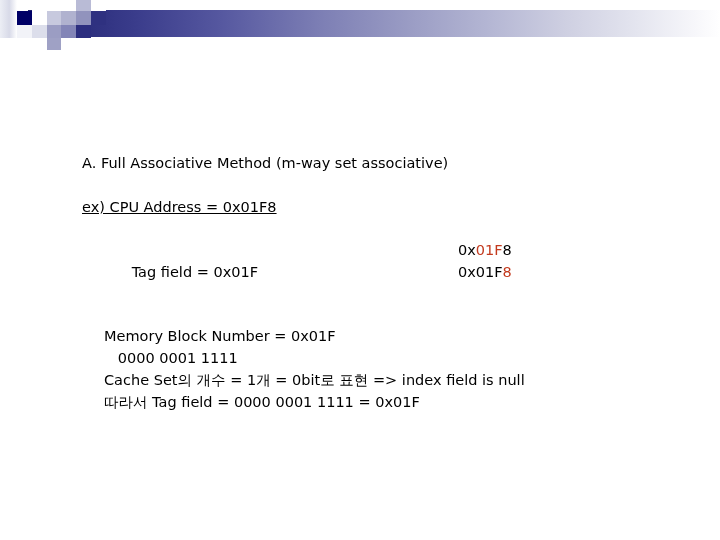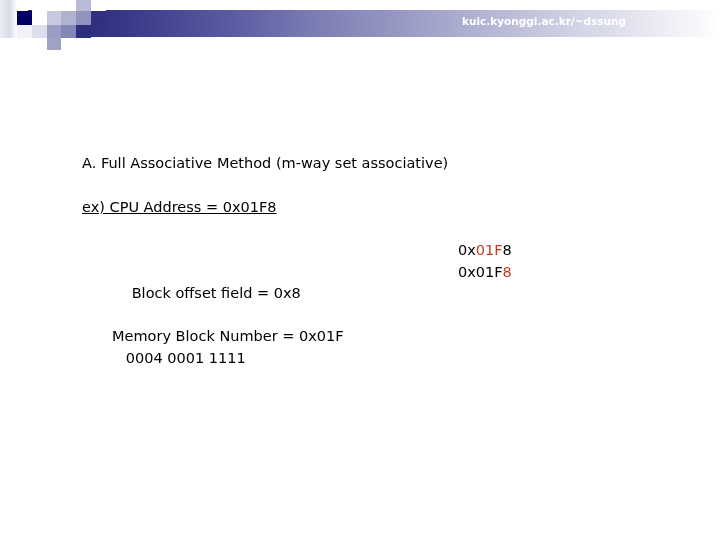--- a/index.html
+++ b/index.html
@@ -101,21 +101,21 @@
   }
   .heading-line  { left: 82px;  top: 141px; }
   .example-line  { left: 82px;  top: 185px; text-decoration: underline; }
 
   .field-block   { position: absolute; left: 104px; top: 228px; }
   .field-row     { position: relative; height: 21.5px; white-space: pre;
                    font-size: 14.5px; line-height: 21.5px; }
   .field-val     { position: absolute; left: 354px; top: 0;
                    white-space: pre; font-size: 14.5px; line-height: 21.5px; }
 
-  .calc-block    { position: absolute; left: 104px; top: 313px; margin-left: 8px; }
+  .calc-block    { position: absolute; left: 104px; top: 313px; }
   .calc-row      { white-space: pre; font-size: 14.5px; line-height: 22px;
                    height: 22px; }
 
   .hl { color: #c33a1e; }
 </style>
 </head>
 <body>
 
 <div id="slide-header">
 
@@ -136,40 +136,41 @@
   <div class="sq sq-m"></div>
   <div class="sq sq-n"></div>
   <div class="sq sq-o"></div>
   <div class="sq sq-p"></div>
   <div class="sq sq-s"></div>
   <div class="sq sq-t"></div>
   <div class="sq sq-q"></div>
   <div class="sq sq-r"></div>
   <div class="sq sq-a"></div>
 
-  <div class="header-url">kuic.kyonggi.ac.kr/~dssung</div>
 </div>
 
 <div id="slide-body">
 
   <div class="line heading-line">A. Full Associative Method (m-way set associative)</div>
 
   <div class="line example-line">ex) CPU Address = 0x01F8</div>
 
   <div class="field-block">
 
     <div class="field-row">
+      <span>Tag field = 0x01F</span>
       <span class="field-val"><span>0x</span><span class="hl">01F</span><span>8</span></span>
     </div>
 
 
     <div class="field-row">
-      <span>Block offset field = 0x8</span>
       <span class="field-val"><span>0x01F</span><span class="hl">8</span><span></span></span>
     </div>
   </div>
 
   <div class="calc-block">
     <div class="calc-row">Memory Block Number = 0x01F</div>
-    <div class="calc-row">   0004 0001 1111</div>
+    <div class="calc-row">   0000 0001 1111</div>
+    <div class="calc-row">Cache Set의 개수 = 1개 = 0bit로 표현 =&gt; index field is null</div>
+    <div class="calc-row">따라서 Tag field = 0000 0001 1111 = 0x01F</div>
   </div>
 
 </div>
 
 </body></html>

